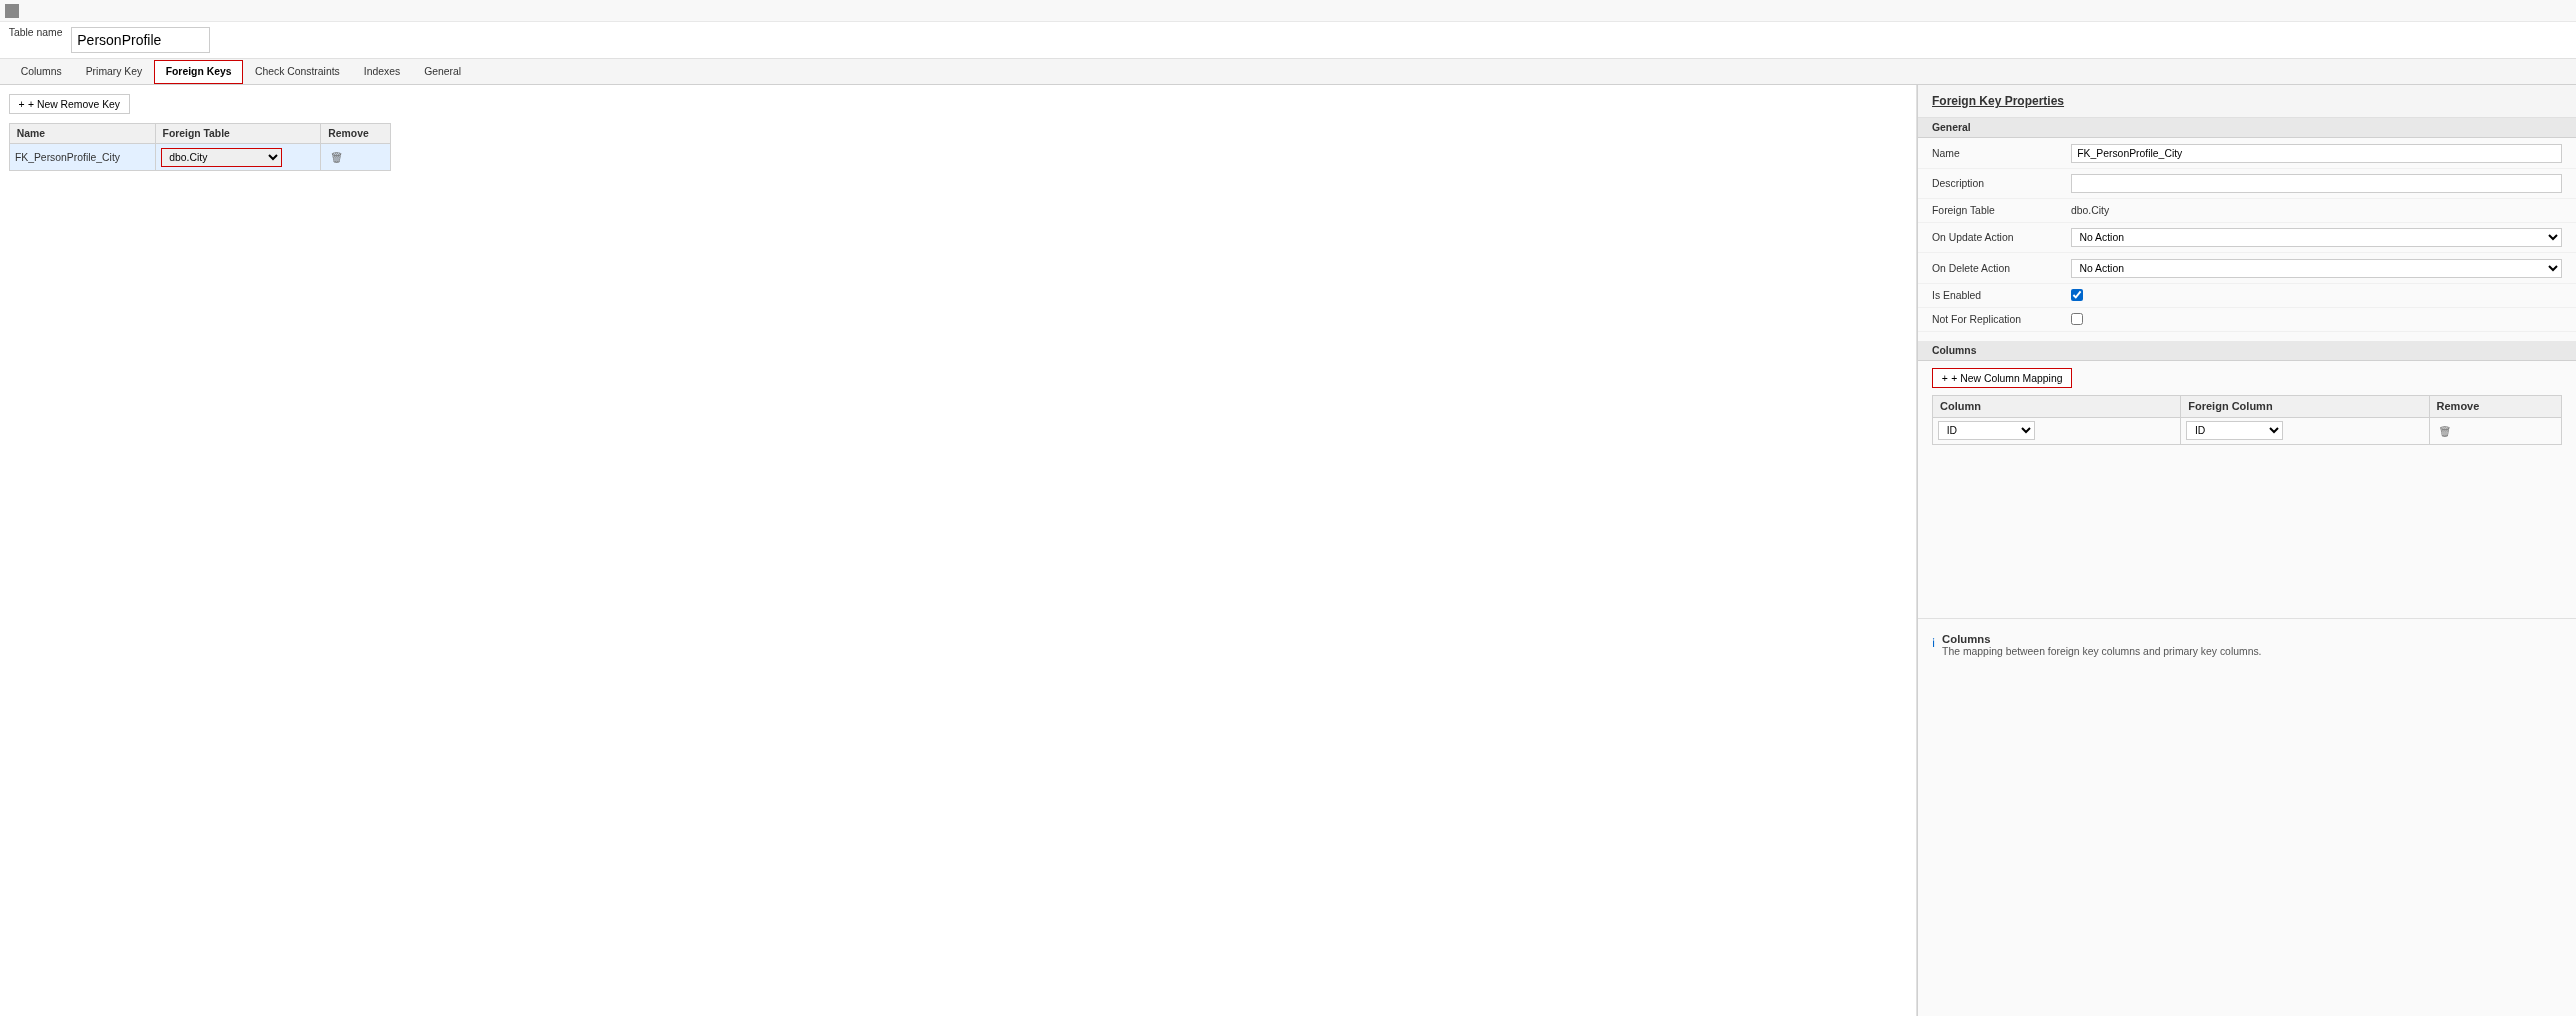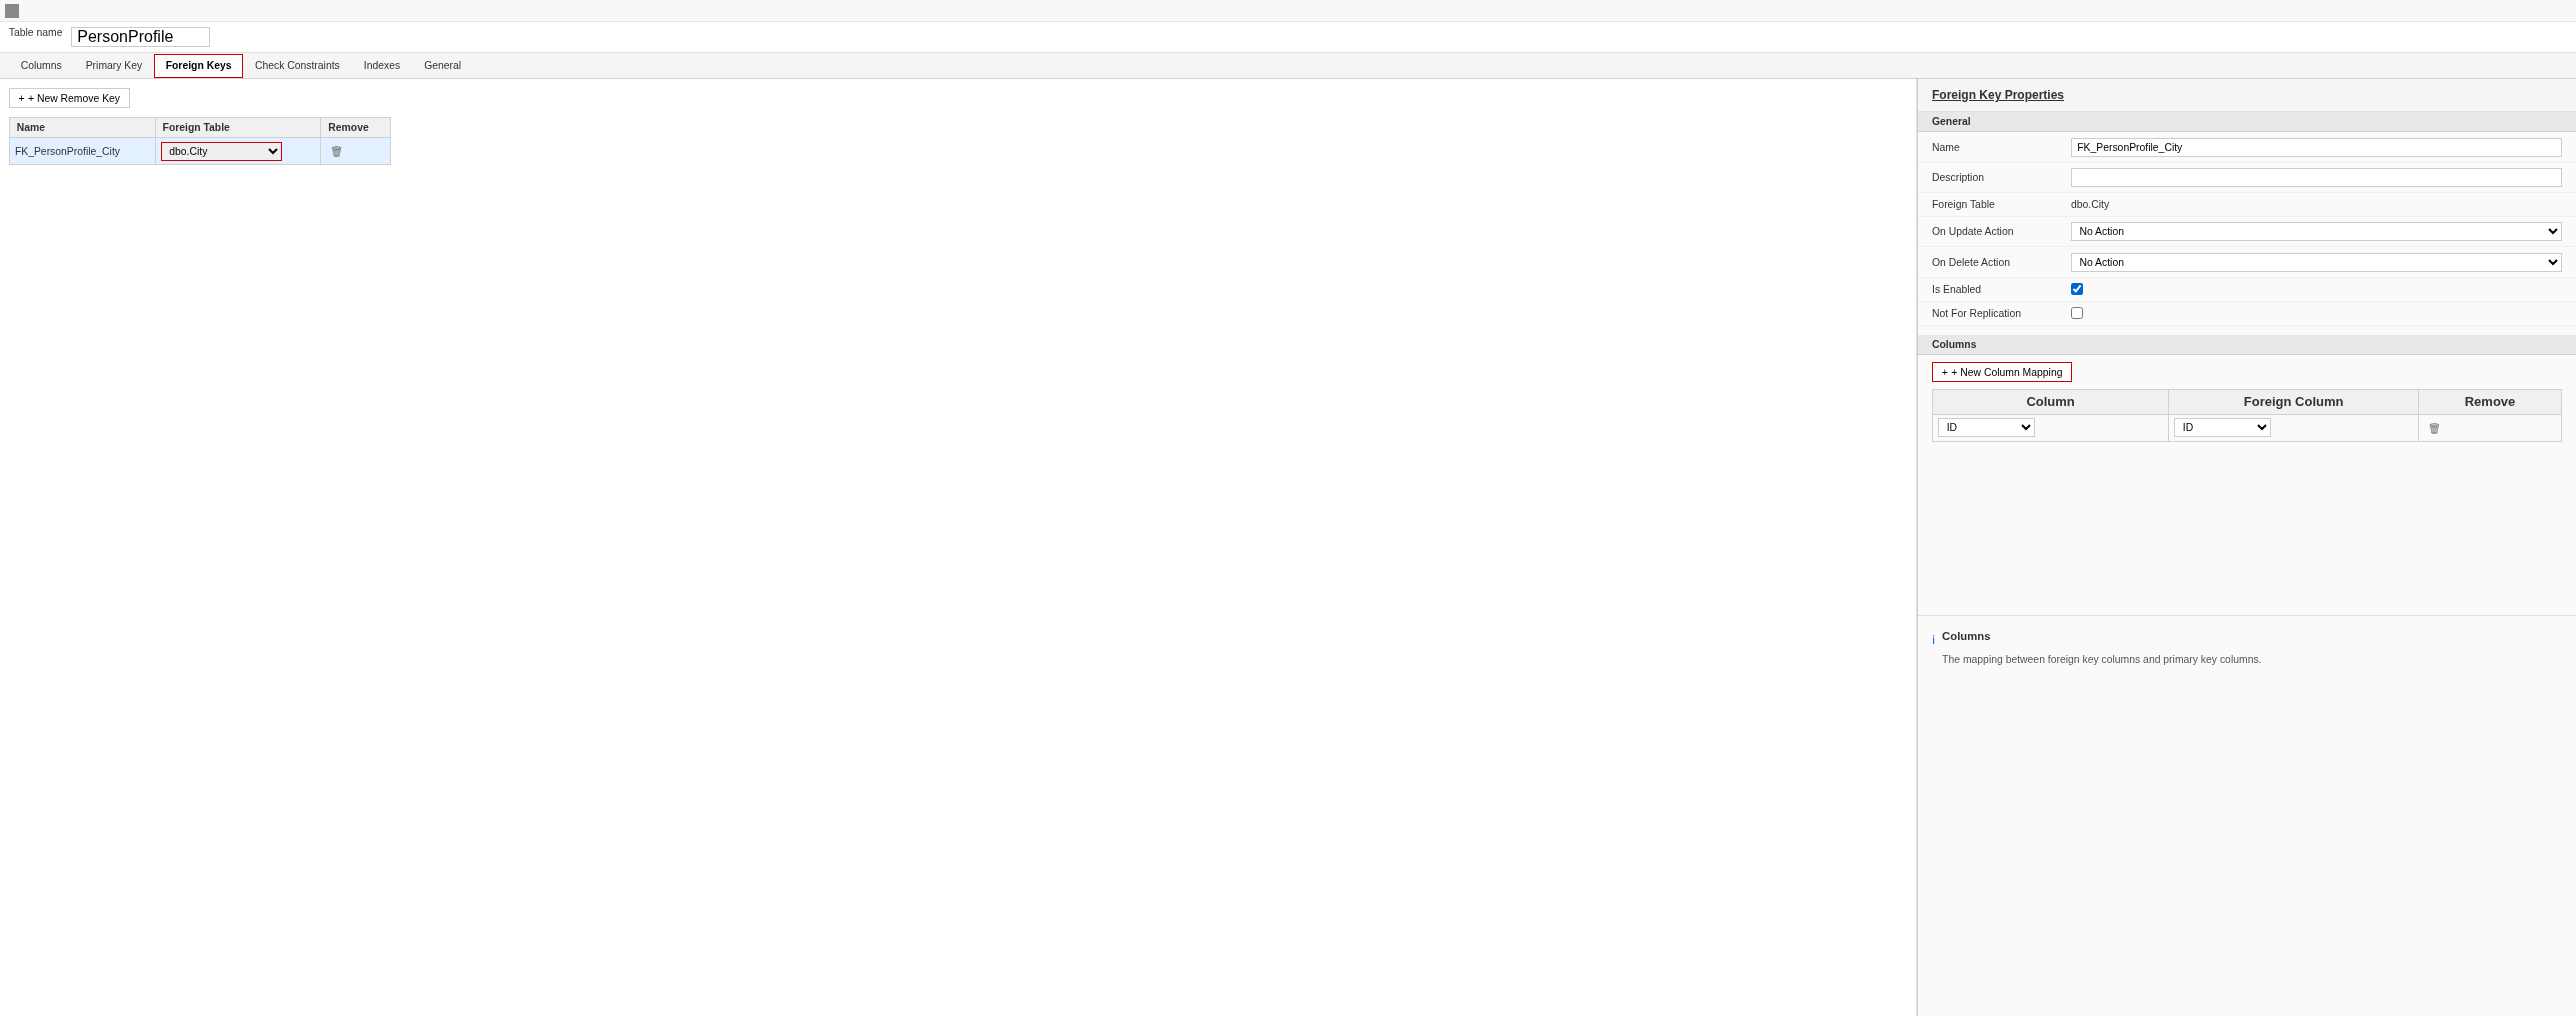--- a/index.html
+++ b/index.html
@@ -1,20 +1,20 @@
 <!DOCTYPE html>
 <html><head>
   <meta charset="utf-8">
   <style>
     * { box-sizing: border-box; margin: 0; padding: 0; font-family: 'Segoe UI', Arial, sans-serif; font-size: 10.4px; }
     body { background: #fff; color: #333; width: 2576px; min-height: 1016px; position: relative; }
 
     .top-bar { padding: 5.2px 8.7px; display: flex; gap: 8.7px; border-bottom: 0.9px solid #e0e0e0; }
     .table-name-label { font-size: 10.4px; color: #333; }
-    .table-name-input { border: 0.9px solid #ccc; padding: 1.7px 5.2px; font-size: 16px; width: 139px; height: 20px; }
+    .table-name-input { border: 0.9px solid #ccc; padding: 1.7px 5.2px; font-size: 14px; width: 139px; height: 26px; }
 
     .tabs-bar { display: flex; align-items: center; border-bottom: 0.9px solid #d0d0d0; padding: 0 8.7px; background: #f5f5f5; }
     .tab { padding: 7px 12px; cursor: pointer; font-size: 10.4px; color: #333; border: none; background: transparent; }
     .tab.active { background: #fff; border: 1.7px solid #cc0000; color: #000; font-weight: 600; padding: 5.2px 10.4px; }
 
     .main-area { display: flex; height: calc(1016px - 69px); }
 
     .left-panel { flex: 1; padding: 8.7px; border-right: 0.9px solid #e0e0e0; min-width: 520px; }
 
     .new-fk-btn { border: 0.9px solid #ccc; background: #fff; padding: 3.5px 8.7px; font-size: 10.4px; cursor: pointer; display: inline-flex; align-items: center; gap: 3.5px; margin-bottom: 8.7px; }
@@ -41,29 +41,29 @@
     .prop-select { border: 0.9px solid #ccc; padding: 1.7px 3.5px; font-size: 10.4px; flex: 1; height: 19px; background: #fff; }
 
     .checkbox-blue { width: 12px; height: 12px; accent-color: #0066cc; }
     .checkbox-empty { width: 12px; height: 12px; }
 
     .columns-section { padding: 0; }
 
     .new-col-mapping-btn { border: 1.7px solid #cc0000; background: #fff; padding: 3.5px 8.7px; font-size: 10.4px; cursor: pointer; display: inline-flex; align-items: center; gap: 3.5px; margin: 7px 14px; }
 
     .col-map-table { width: calc(100% - 28px); margin: 0 14px; border-collapse: collapse; }
-    .col-map-table th { text-align: center; padding: 4.3px 7px; border: 0.9px solid #d0d0d0; background: #f0f0f0; font-weight: 600; font-size: 13px; }
+    .col-map-table th { text-align: left; padding: 4.3px 7px; border: 0.9px solid #d0d0d0; background: #f0f0f0; font-weight: 600; font-size: 11px; }
     .col-map-table td { padding: 3.5px 5.2px; border: 0.9px solid #d0d0d0; font-size: 10.4px; }
     .col-map-select { border: 0.9px solid #ccc; padding: 1.7px 3.5px; font-size: 10.4px; width: 97px; height: 19px; background: #fff; }
 
     .bottom-info { padding: 14px; margin-top: 17.3px; border-top: 0.9px solid #e0e0e0; }
     .info-row { display: flex; align-items: flex-start; gap: 7px; margin-bottom: 7px; }
     .info-icon { color: #0066cc; font-size: 12px; margin-top: 0.9px; flex-shrink: 0; }
     .info-title { font-weight: 700; font-size: 11.3px; color: #333; }
-    .info-desc { font-size: 10.4px; color: #555; margin-top: 12px; }
+    .info-desc { font-size: 10.4px; color: #555; margin-top: 1px; }
   </style>
 </head>
 <body>
 
 <div style="padding: 3.5px 5.2px; border-bottom: 0.9px solid #e8e8e8; background: #f8f8f8;">
   <span style="display:inline-block; width:14px; height:14px; background:#888; vertical-align:middle;"></span>
 </div>
 
 <div class="top-bar">
   <span class="table-name-label">Table name</span>

